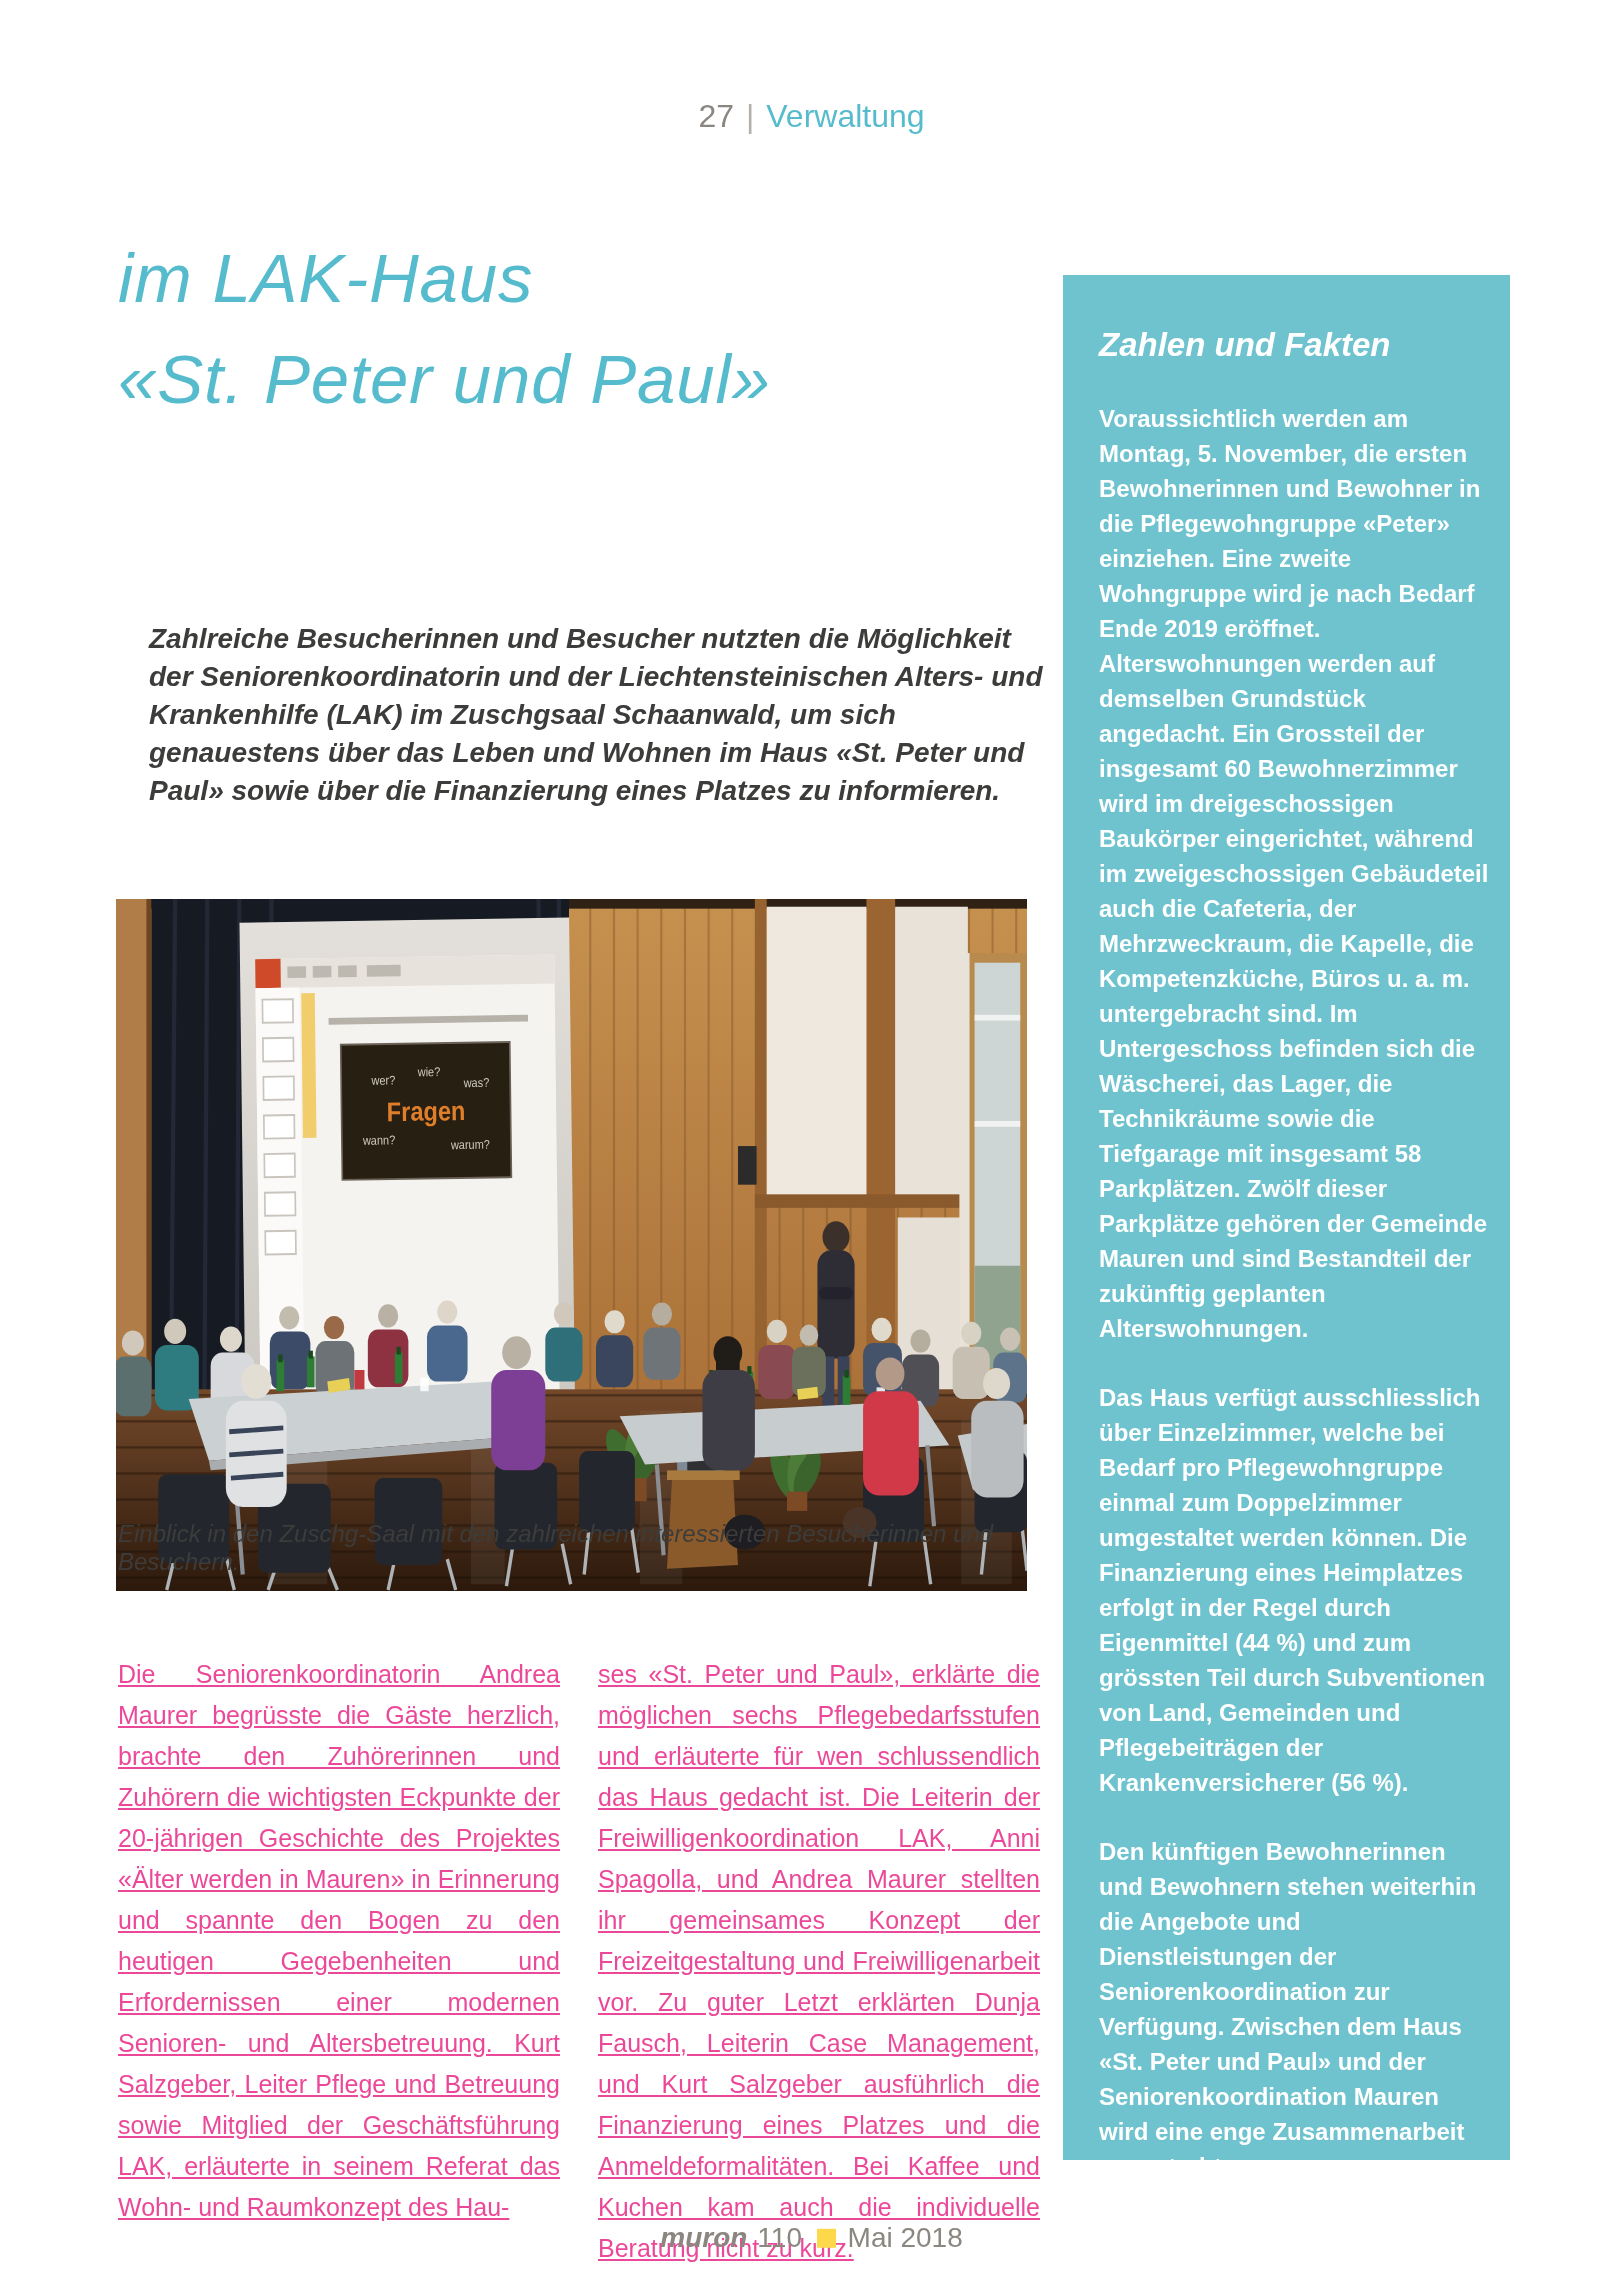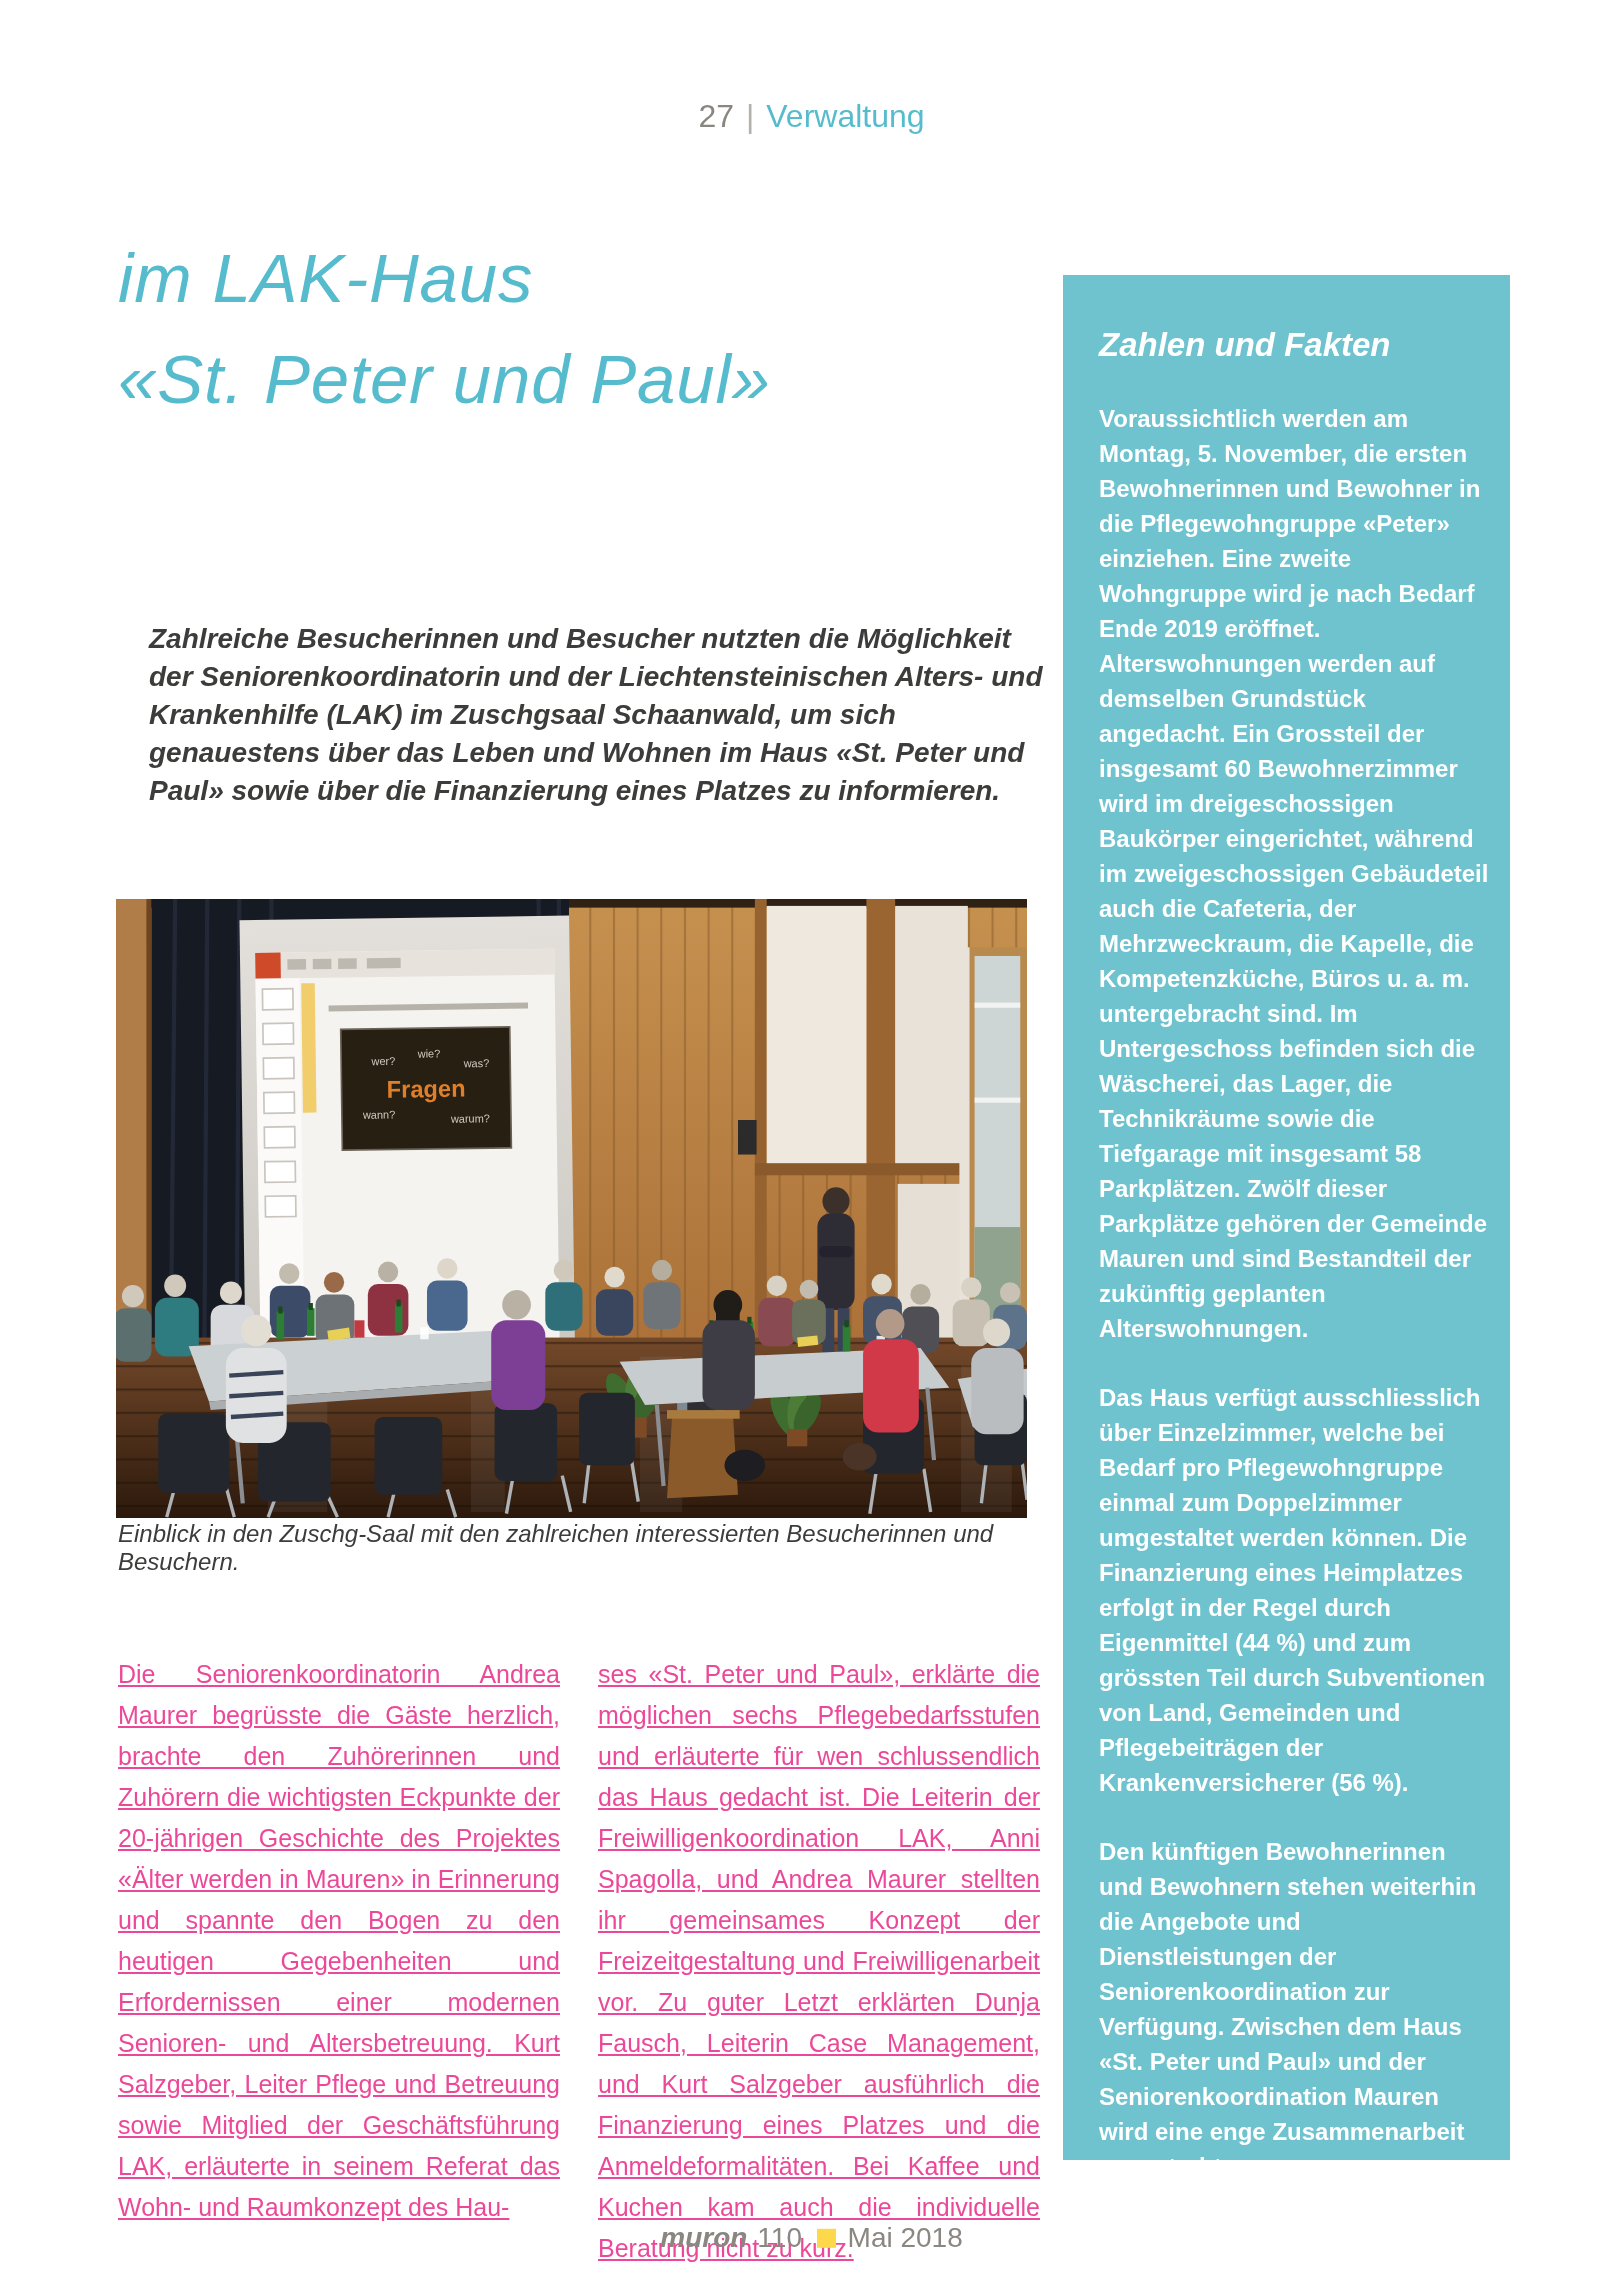--- a/index.html
+++ b/index.html
@@ -20,21 +20,21 @@
   .header .pagenum{color:var(--muted-gray);}
   .header .sep{color:#b4b0ab;margin:0 12px;font-weight:300;}
   .header .section{color:var(--accent-teal);}
   
   .title{position:absolute;left:118px;top:228px;font-style:italic;font-weight:400;
     color:var(--accent-teal);font-size:69px;line-height:101px;letter-spacing:0.8px;}
   
   .lead{position:absolute;left:118px;top:620px;width:905px;font-style:italic;font-weight:bold;
     font-size:28px;line-height:38px;color:var(--text-dark);margin-left:31px;}
   
-  .photo{position:absolute;left:116px;top:899px;width:911px;height:619px;background:#2f2114;border-radius:27px;}
+  .photo{position:absolute;left:116px;top:899px;width:911px;height:692px;background:#2f2114;border-radius:27px;}
   .photo svg{display:block;width:100%;height:100%;}
   
   .caption{position:absolute;left:118px;top:1520px;width:922px;font-style:italic;
     font-size:24px;color:var(--text-dark);}
   
   .col{position:absolute;top:1654px;width:442px;font-size:25px;line-height:41px;
     text-align:justify;color:#ec4899;text-decoration:underline;}
   .col-left{left:118px;}
   .col-right{left:598px;}
   

